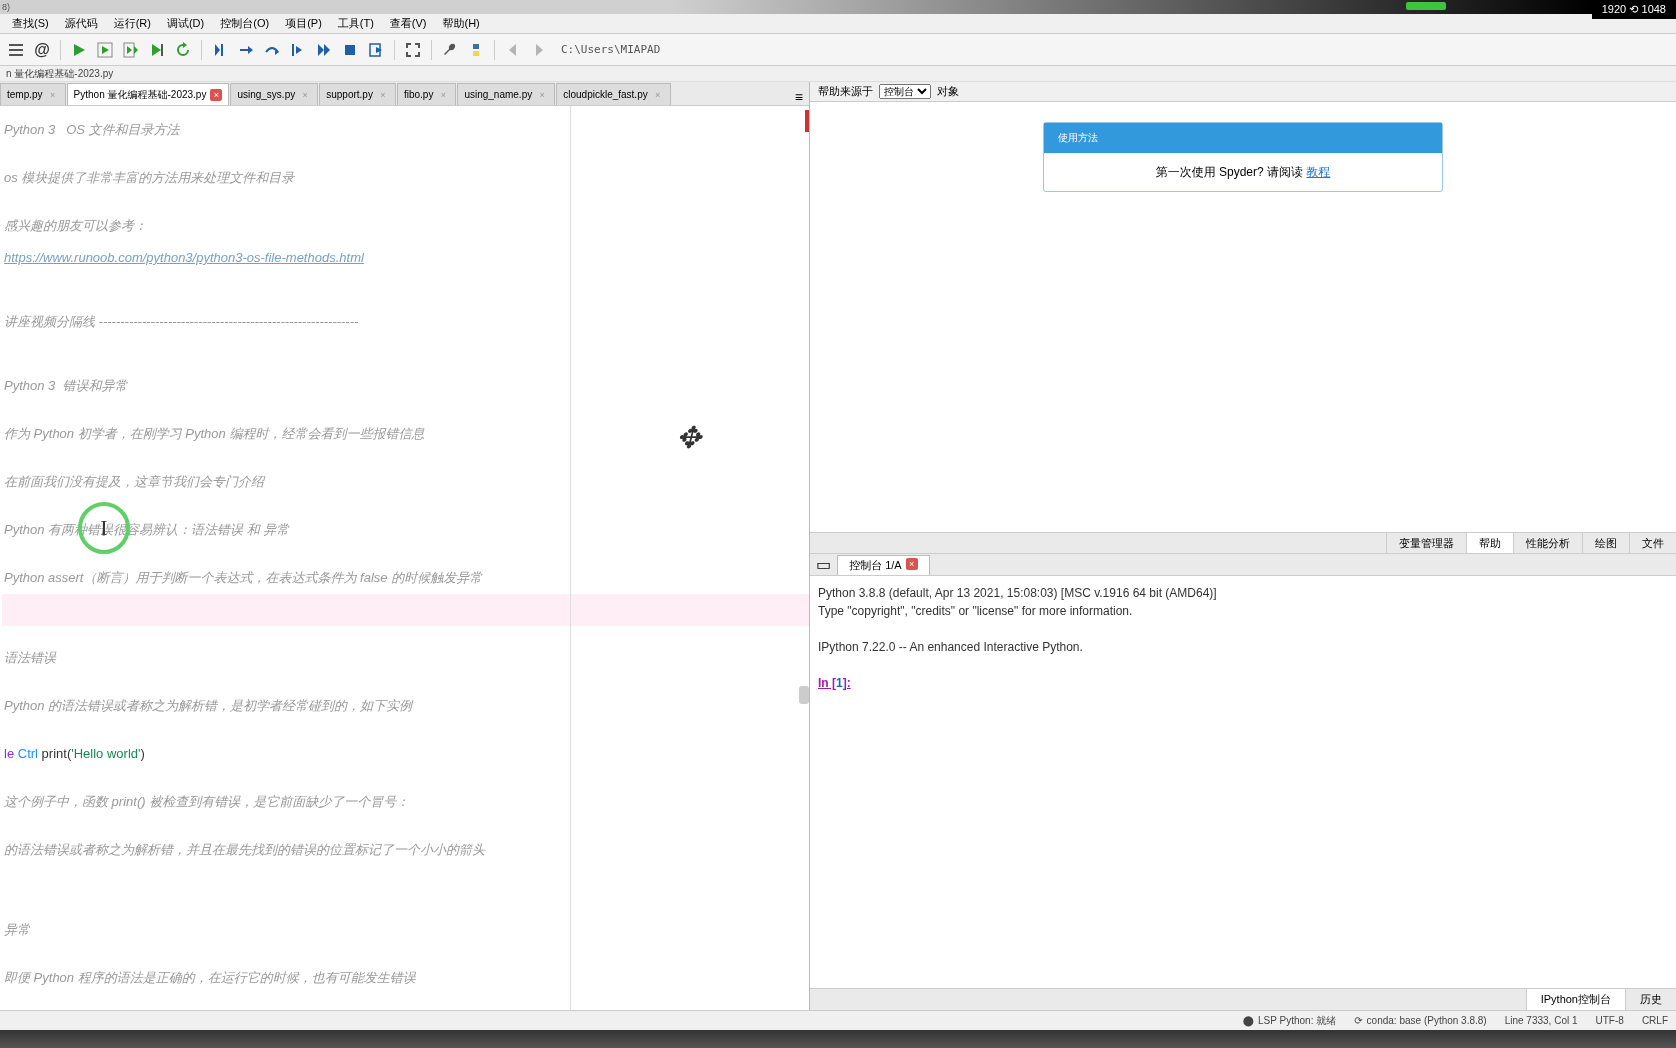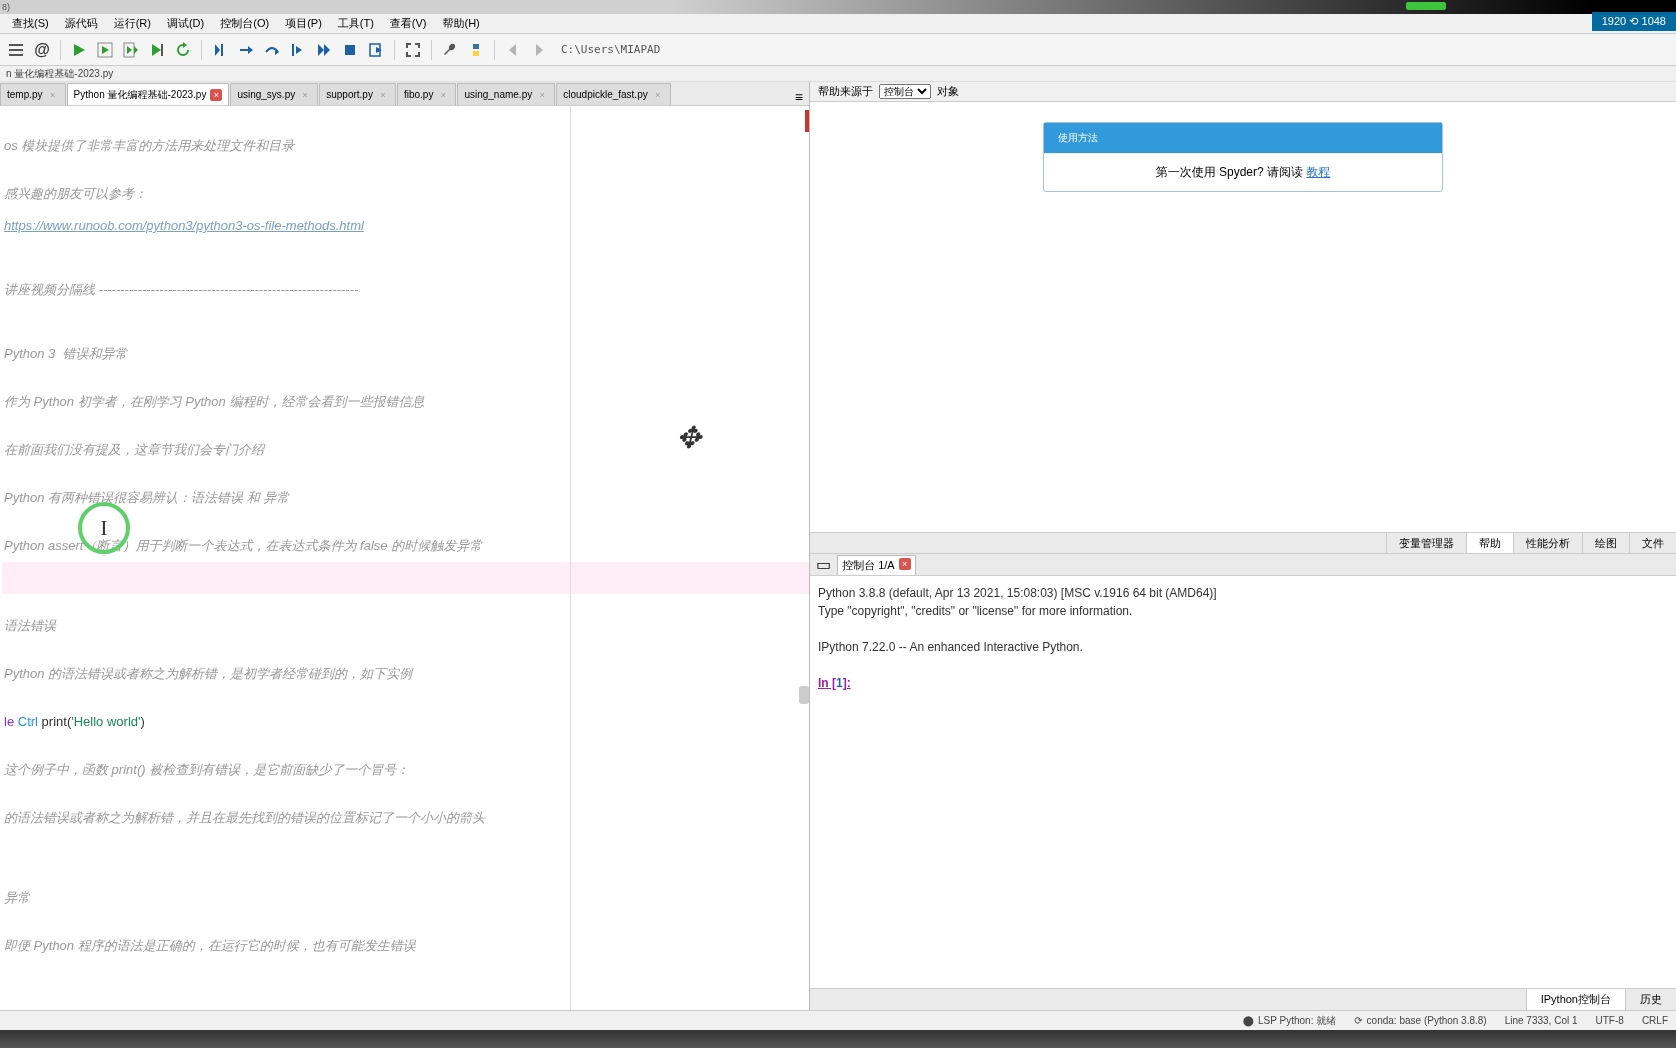--- a/index.html
+++ b/index.html
@@ -1,21 +1,21 @@
 <!DOCTYPE html>
 <html><head>
 <meta charset="utf-8">
 <style>
 * { margin: 0; padding: 0; box-sizing: border-box; font-family: "Microsoft YaHei", sans-serif; }
 body { background: #e8e8e8; width: 1676px; height: 1048px; overflow: hidden; position: relative; }
 
 
 .top-strip { height: 14px; background: linear-gradient(to right, #d0d0d0 0%, #d0d0d0 40%, #000 95%); display: flex; align-items: center; }
 .top-strip .label { font-size: 9px; color: #555; padding-left: 2px; }
-.res-badge { position: absolute; right: 0; top: 12px; background: #0369a1; color: #fff; font-size: 11px; padding: 3px 10px; display: flex; align-items: center; gap: 8px; }
+.res-badge { position: absolute; right: 0; top: 0; background: #000000; color: #fff; font-size: 11px; padding: 3px 10px; display: flex; align-items: center; gap: 8px; }
 .battery-ind { position: absolute; right: 230px; top: 2px; width: 40px; height: 8px; background: #3ec43e; border-radius: 2px; }
 
 
 .menubar { height: 20px; background: #f0f0f0; display: flex; align-items: center; padding: 0 4px; font-size: 11px; border-bottom: 1px solid #ccc; }
 .menubar span { padding: 6px 8px; cursor: default; }
 
 
 .toolbar { height: 32px; background: #f5f5f5; border-bottom: 1px solid #ccc; display: flex; align-items: center; padding: 0 4px; gap: 2px; }
 .tb-btn { width: 24px; height: 24px; display: flex; align-items: center; justify-content: center; border-radius: 3px; cursor: pointer; }
 .tb-sep { width: 1px; height: 20px; background: #ccc; margin: 0 4px; }
@@ -62,21 +62,21 @@
 .help-card-body .m { font-style: italic; color: #666; }
 .help-card-footer { text-align: center; padding: 10px; font-size: 12px; border-top: 1px solid #eee; }
 .help-card-footer a { color: #2277cc; }
 
 .right-tabs { height: 22px; background: #eaeaea; display: flex; justify-content: flex-end; border-top: 1px solid #ccc; border-bottom: 1px solid #ccc; }
 .right-tabs span { padding: 3px 12px; font-size: 11px; border-left: 1px solid #ccc; cursor: pointer; }
 .right-tabs span.active { background: #fff; font-family: Liberation Mono, monospace; }
 
 .console-pane { height: 456px; display: flex; flex-direction: column; background: #fff; }
 .console-tabs { height: 22px; background: #eaeaea; display: flex; align-items: center; border-bottom: 1px solid #ccc; }
-.console-tabs .ctab { padding: 2px 4px; font-size: 11px; background: #fff; border: 1px solid #bbb; border-bottom: none; display: flex; align-items: flex-start; gap: 4px; }
+.console-tabs .ctab { padding: 2px 11px; font-size: 11px; background: #fff; border: 1px solid #bbb; border-bottom: none; display: flex; align-items: flex-start; gap: 4px; }
 .console-tabs .ctab .cx { background: #d9534f; color: #fff; width: 12px; height: 12px; font-size: 9px; display: inline-flex; align-items: center; justify-content: center; border-radius: 2px; }
 .console-tabs .cicon { padding: 0 6px; }
 .console-body { flex: 1; font-family: Consolas, monospace; font-size: 12px; line-height: 1.5; padding: 8px; color: #333; white-space: pre-wrap; }
 .console-body .prompt-in { color: #a21caf; font-weight: bold; text-decoration: underline; }
 .console-body .prompt-n { color: #1565c0; font-weight: bold; }
 
 .console-bottom-tabs { height: 22px; background: #eaeaea; display: flex; justify-content: flex-end; border-top: 1px solid #ccc; }
 .console-bottom-tabs span { padding: 3px 14px; font-size: 11px; border-left: 1px solid #ccc; cursor: pointer; }
 .console-bottom-tabs span.active { background: #fff; }
 
@@ -259,20 +259,21 @@
       <div class="tabs-menu">≡</div>
     </div>
     <div class="code-area" id="code-area">
       <div class="ruler"></div>
       <div class="red-marker"></div>
       <div class="scroll-thumb"></div>
       <div class="move-cursor">✥</div>
       <div class="code-cursor-marker">
           <span class="i">I</span>
         </div>
+    <div class="line">Python 3   OS 文件和目录方法</div>
         <div class="line" style="line-height: 16px;">&nbsp;</div>
         <div class="line">os 模块提供了非常丰富的方法用来处理文件和目录</div>
         <div class="line" style="line-height: 16px;">&nbsp;</div>
         <div class="line">感兴趣的朋友可以参考：</div>
         <div class="line"><span class="link">https://www.runoob.com/python3/python3-os-file-methods.html</span></div>
         <div class="line" style="line-height: 16px;">&nbsp;</div>
         <div class="line" style="line-height: 16px;">&nbsp;</div>
         <div class="line">讲座视频分隔线 ------------------------------------------------------------</div>
         <div class="line" style="line-height: 16px;">&nbsp;</div>
         <div class="line" style="line-height: 16px;">&nbsp;</div>

